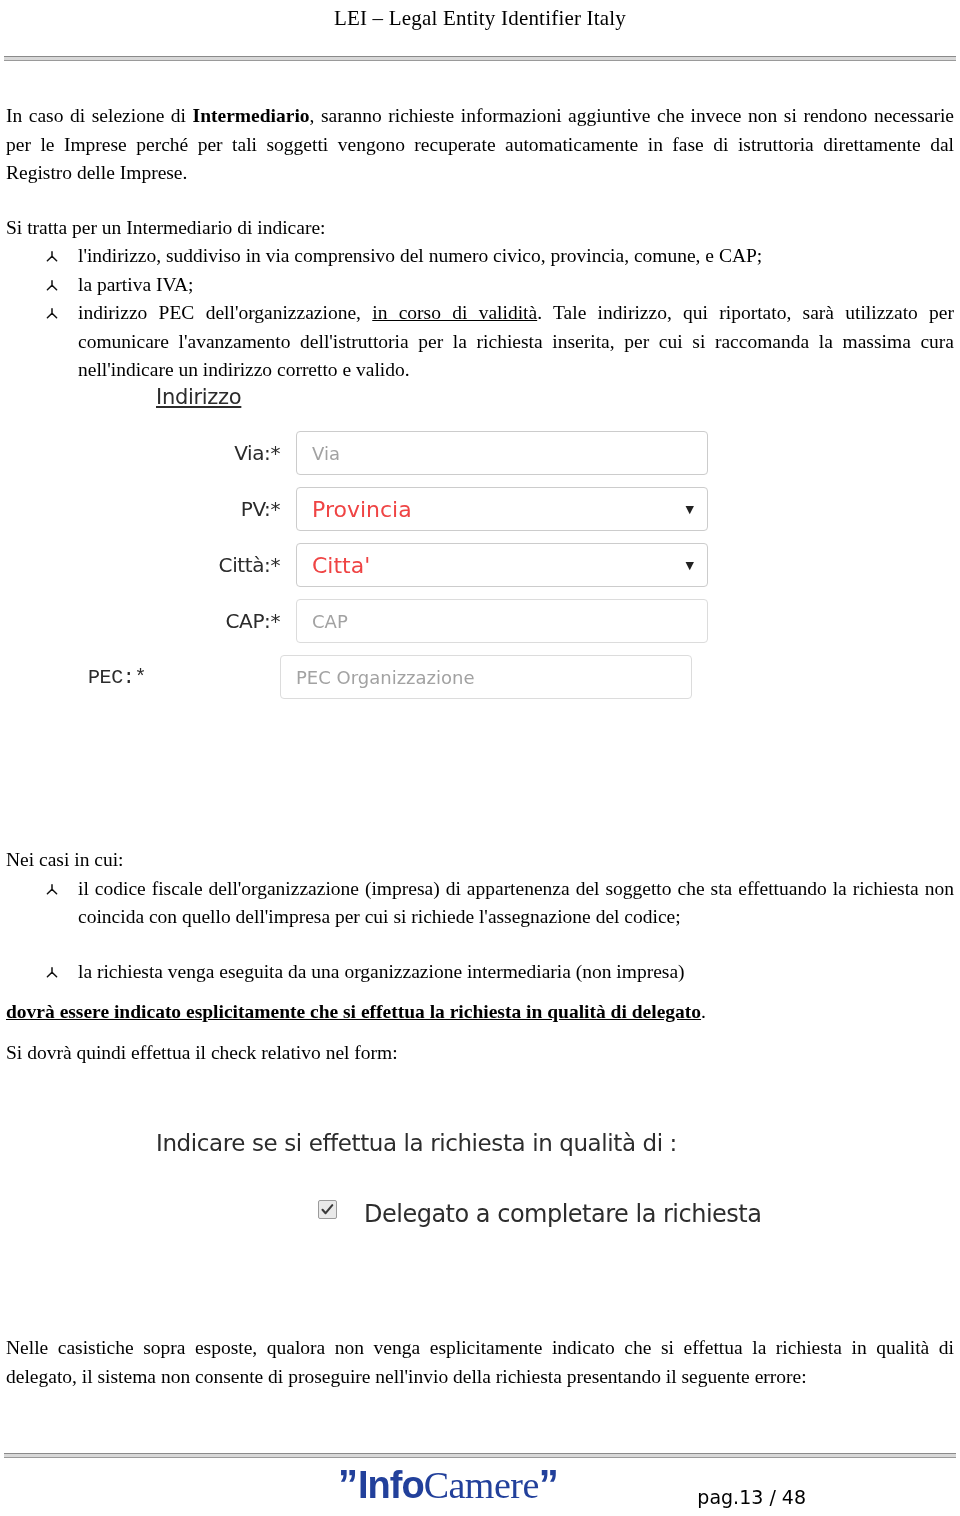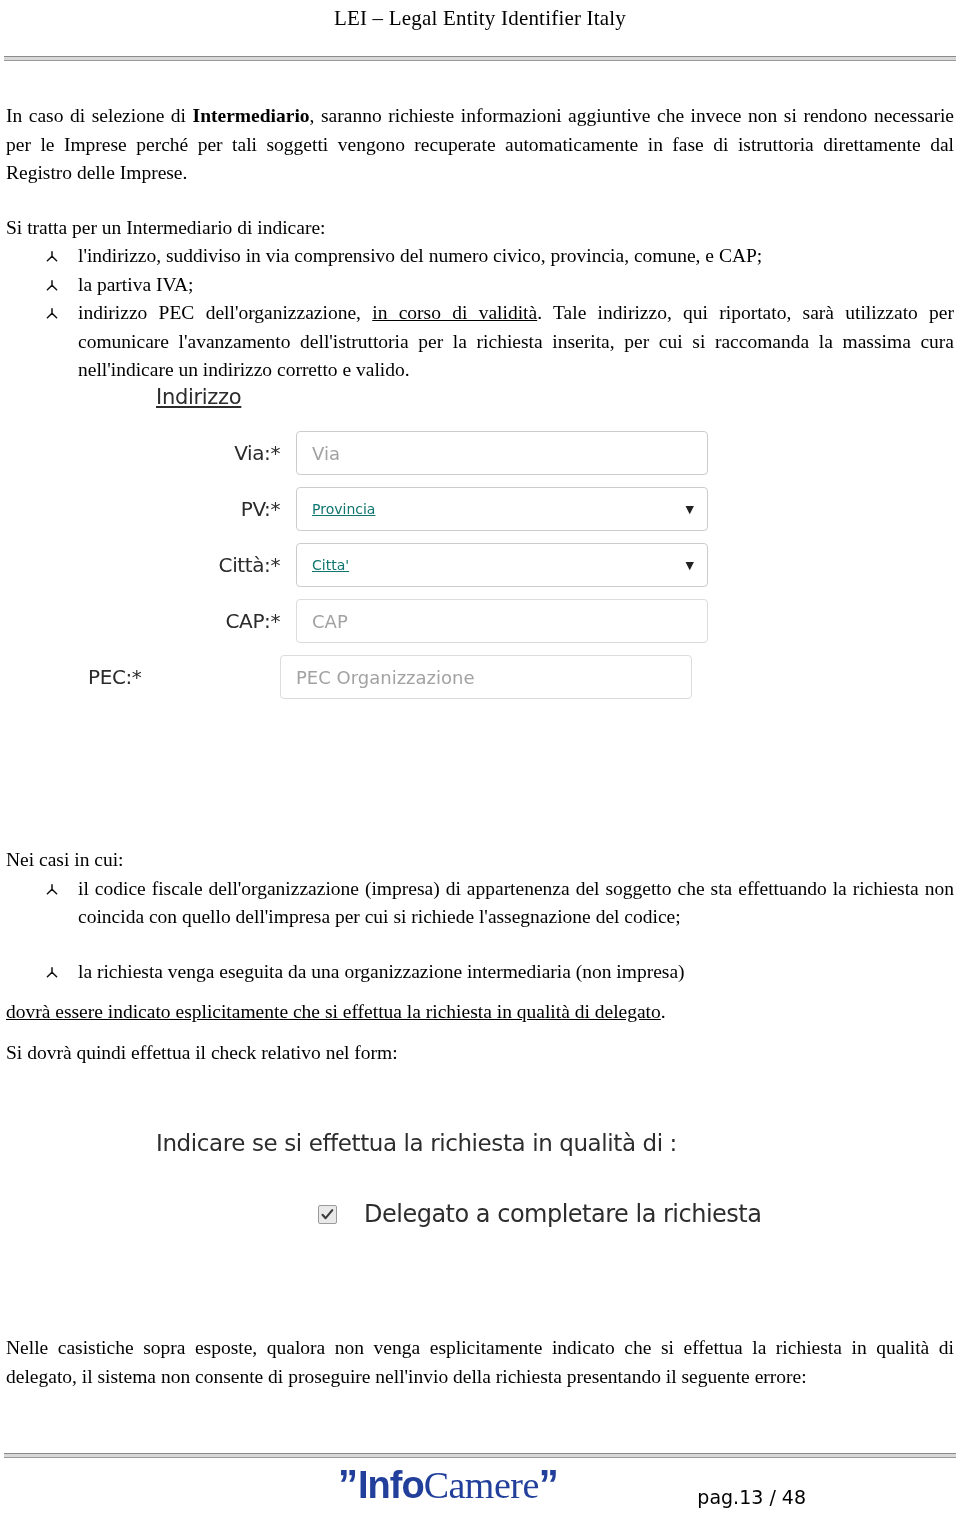--- a/index.html
+++ b/index.html
@@ -59,21 +59,21 @@
     line-height: 28.5px;
     text-align: justify;
     text-justify: inter-word;
   }
   p.para.nojust { text-align: left; }
   .spacer-sm { height: 12px; }
   .spacer-md { height: 26px; }
 
   b.bold { font-weight: bold; }
   .uline { text-decoration: underline; }
-  .bold-uline { font-weight: normal; text-decoration: underline; }
+  .bold-uline { font-weight: bold; text-decoration: underline; }
 
   
   ul.wlist {
     list-style: none;
     margin: 0;
     padding: 0;
   }
   ul.wlist > li {
     position: relative;
     padding-left: 72px;
@@ -135,20 +135,21 @@
     white-space: nowrap;
     font-family: "DejaVu Sans", "Liberation Sans", sans-serif;
   }
   .form-row.pec .f-label {
     width: 130px;
     text-align: left;
     padding-right: 0;
     padding-left: 0;
     margin-left: -62px;
     margin-right: 62px;
+    font-family: Liberation Mono, monospace;
   }
   .f-control {
     position: relative;
     width: 412px;
     height: 44px;
     box-sizing: border-box;
     border: 1px solid #cccccc;
     border-radius: 4px;
     background: #ffffff;
     display: flex;
@@ -156,24 +157,23 @@
   }
   .f-control.light { border-color: #dcdcdc; }
   .f-control .ph {
     padding-left: 15px;
     font-size: 18px;
     color: #a2a2a2;
     font-family: "DejaVu Sans", "Liberation Sans", sans-serif;
   }
   .f-control .val {
     padding-left: 15px;
-    font-size: 14px;
-    color: #0f766e;
-    font-family: "DejaVu Sans", "Liberation Sans", sans-serif;
-    text-decoration: underline;
+    font-size: 22px;
+    color: #ef4444;
+    font-family: "DejaVu Sans", "Liberation Sans", sans-serif;
   }
   .f-control .caret {
     position: absolute;
     right: 13px;
     top: 50%;
     transform: translateY(-50%);
     font-size: 11px;
     color: #222;
     line-height: 1;
   }
@@ -187,21 +187,21 @@
   }
   .check-title {
     font-size: 23px;
     color: #2d2d2d;
     letter-spacing: -0.4px;
     margin: 0 0 44px 6px;
     font-family: "DejaVu Sans", "Liberation Sans", sans-serif;
   }
   .check-row {
     display: flex;
-    align-items: center;
+    align-items: flex-start;
     margin-left: 168px;
   }
   .cbox {
     width: 19px;
     height: 19px;
     box-sizing: border-box;
     border: 1px solid #9b9b9b;
     border-radius: 2px;
     background: #e9e9e9;
     position: relative;

